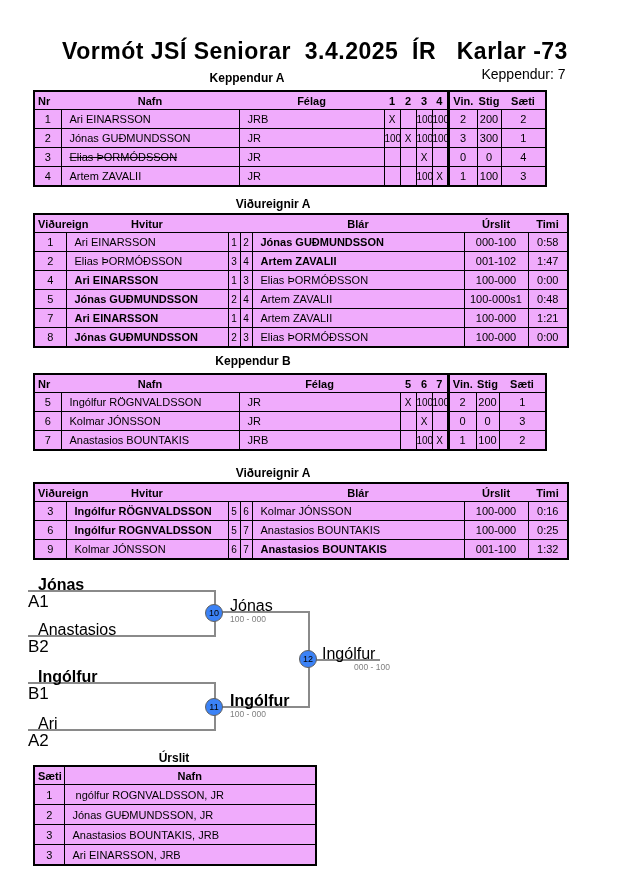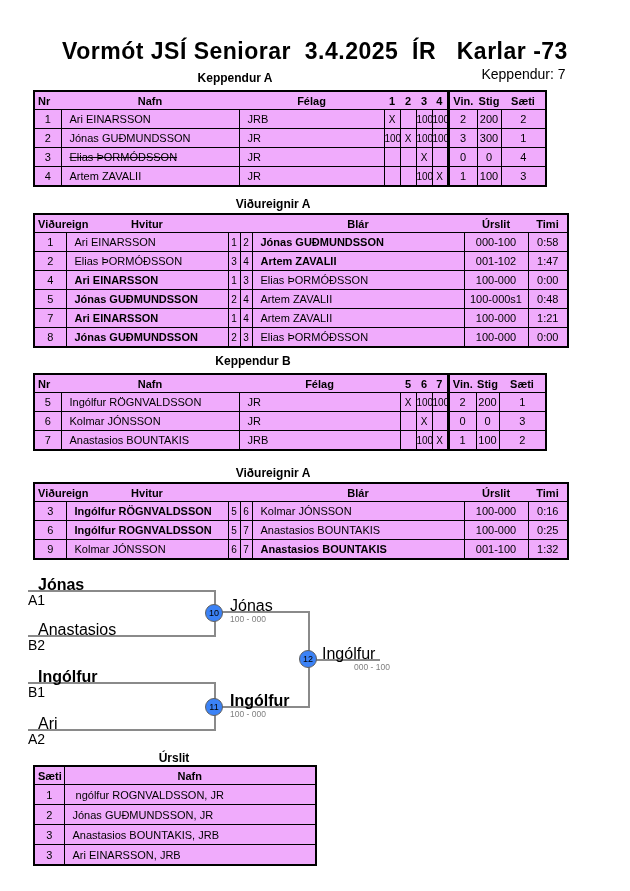--- a/index.html
+++ b/index.html
@@ -20,32 +20,32 @@
   .tbl .thick{border-left:3px solid #000 !important;}
   .tbl td.num{text-align:center;font-size:10px;}
   .tbl .b{font-weight:bold;}
   .tbl .strike{text-decoration:line-through;}
   .u19 td,.u19 th{height:19px;}
   
   .br{position:absolute;left:0;top:0;width:630px;height:891px;}
   .bl{position:absolute;background:#8a8a8a;}
   .bname{position:absolute;font-size:16px;white-space:nowrap;}
   .bname.b{font-weight:bold;}
-  .bcode{position:absolute;font-size:14px;white-space:nowrap;}
+  .bcode{position:absolute;font-size:17px;white-space:nowrap;}
   .bscore{position:absolute;font-size:8.5px;color:#808080;white-space:nowrap;}
   .bcirc{position:absolute;width:16px;height:16px;border:1px solid #606060;border-radius:50%;
       background:#3b82f6;font-size:9px;text-align:center;line-height:16px;z-index:2;}
 </style>
 </head>
 <body>
 
 <div class="page">
 
   <div class="main-title">Vormót JSÍ Seniorar  3.4.2025  ÍR   Karlar -73</div>
-  <div class="sec-title" style="left:15px;top:71px;width:440px;">Keppendur A</div>
+  <div class="sec-title" style="left:27px;top:71px;width:440px;">Keppendur A</div>
   <div class="meta" style="left:450px;top:66px;width:147px;">Keppendur: 7</div>
 
   <table class="tbl" style="left:33px;top:90px;width:512px;">
     <colgroup>
         <col style="width:27px">
         <col style="width:178px">
         <col style="width:145px">
         <col style="width:16px">
         <col style="width:16px">
         <col style="width:16px">

